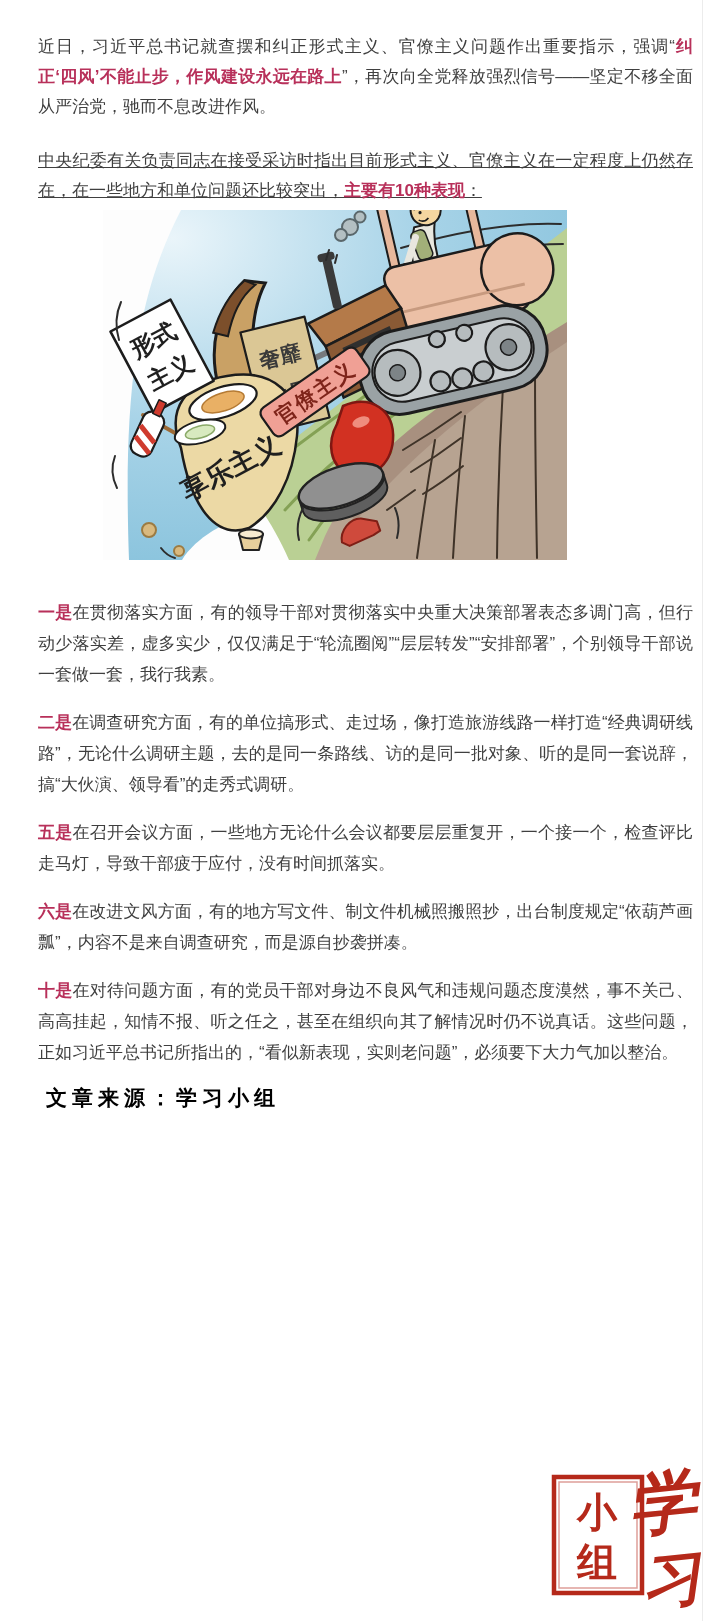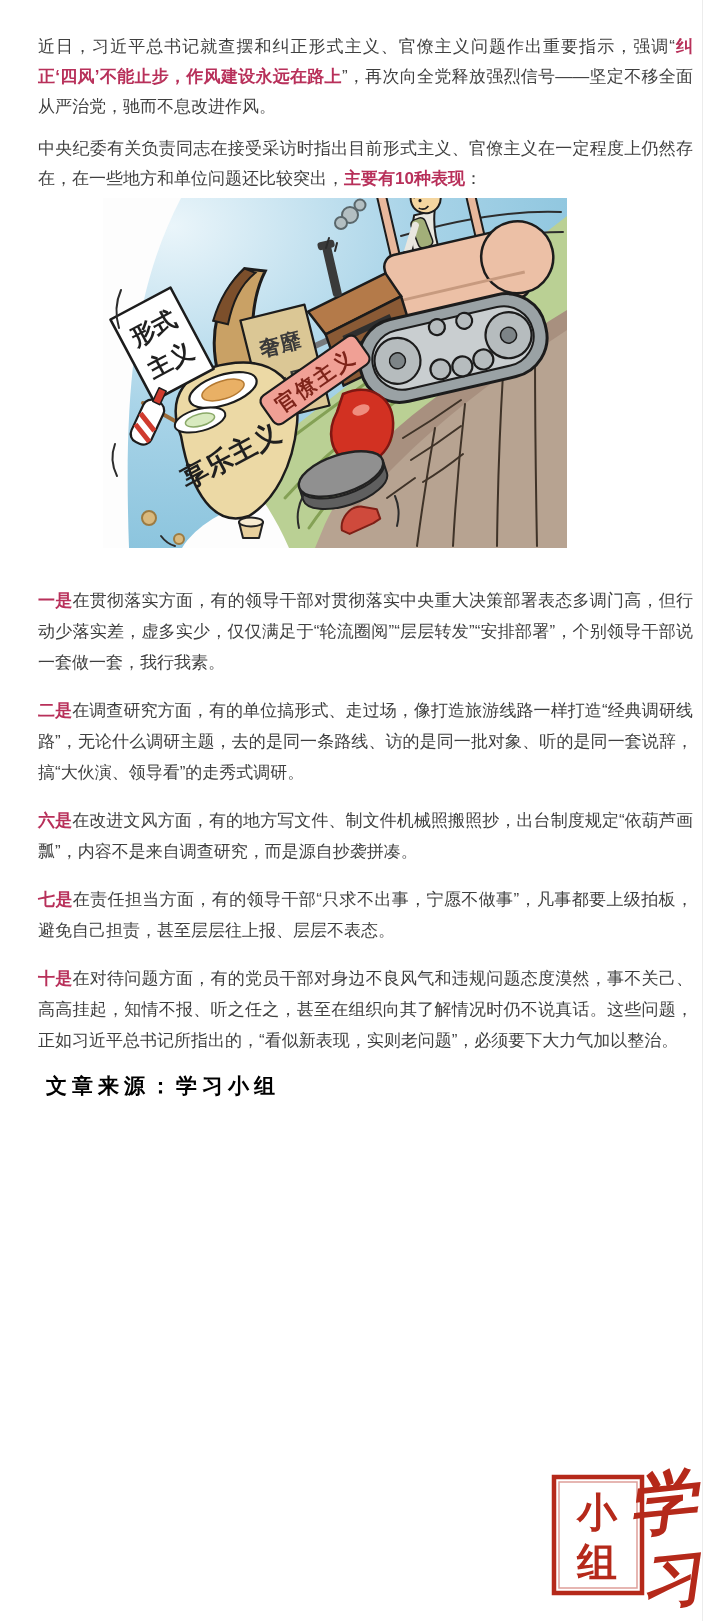--- a/index.html
+++ b/index.html
@@ -7,21 +7,21 @@
     width:721px;height:1621px;background:#ffffff;
     font-family:"Liberation Sans","DejaVu Sans",sans-serif;
     position:relative;overflow:hidden;
   }
   .page{position:relative;width:721px;height:1621px;}
   .para{
     margin:0;padding:0 28px 0 38px;
     font-size:17px;line-height:30px;color:#3f3f3f;text-align:justify;
   }
   .intro1{padding-top:32px;}
-  .intro2{margin-top:12px;}
+  .intro2{margin-top:24px;text-decoration:underline;}
   .em{color:#b8305a;font-weight:bold;}
   figure.cartoon{margin:4px 0 0 103px;padding:0;width:464px;height:350px;}
   figure.cartoon svg{display:block;width:464px;height:350px;}
   .cartoon text{font-family:"Liberation Sans","DejaVu Sans",sans-serif;font-weight:bold;}
   .items{margin-top:37px;}
   .item{
     margin:17px 0 0;padding:0 28px 0 38px;
     font-size:17px;line-height:31px;color:#3f3f3f;text-align:justify;
   }
   .item:first-child{margin-top:17px;}
@@ -214,22 +214,22 @@
           <path d="M292,298 q6,14 2,30"></path>
           <path d="M58,338 q6,8 14,10"></path>
         </g>
       </g>
     </svg>
   </figure>
 
   <section class="items">
     <p class="item"><span class="marker">一是</span><span>在贯彻落实方面，有的领导干部对贯彻落实中央重大决策部署表态多调门高，但行动少落实差，虚多实少，仅仅满足于“轮流圈阅”“层层转发”“安排部署”，个别领导干部说一套做一套，我行我素。</span></p>
     <p class="item"><span class="marker">二是</span><span>在调查研究方面，有的单位搞形式、走过场，像打造旅游线路一样打造“经典调研线路”，无论什么调研主题，去的是同一条路线、访的是同一批对象、听的是同一套说辞，搞“大伙演、领导看”的走秀式调研。</span></p>
+    <p class="item"><span class="marker">五是</span><span>在召开会议方面，一些地方无论什么会议都要层层重复开，一个接一个，检查评比走马灯，导致干部疲于应付，没有时间抓落实。</span></p>
     <p class="item"><span class="marker">六是</span><span>在改进文风方面，有的地方写文件、制文件机械照搬照抄，出台制度规定“依葫芦画瓢”，内容不是来自调查研究，而是源自抄袭拼凑。</span></p>
-    <p class="item"><span class="marker">七是</span><span>在责任担当方面，有的领导干部“只求不出事，宁愿不做事”，凡事都要上级拍板，避免自己担责，甚至层层往上报、层层不表态。</span></p>
     <p class="item"><span class="marker">十是</span><span>在对待问题方面，有的党员干部对身边不良风气和违规问题态度漠然，事不关己、高高挂起，知情不报、听之任之，甚至在组织向其了解情况时仍不说真话。这些问题，正如习近平总书记所指出的，“看似新表现，实则老问题”，必须要下大力气加以整治。</span></p>
   </section>
 
   <p class="source">文章来源：学习小组</p>
 
   <div class="seal">
     <svg viewBox="0 0 168 160">
       <rect x="11" y="17" width="88" height="116" fill="none" stroke="#b5291a" stroke-width="4.5"></rect>
       <rect x="16" y="22" width="78" height="106" fill="none" stroke="#b5291a" stroke-width="1.5" opacity="0.45"></rect>
       <text x="54" y="66" font-size="40" fill="#b5291a" text-anchor="middle">小</text>

